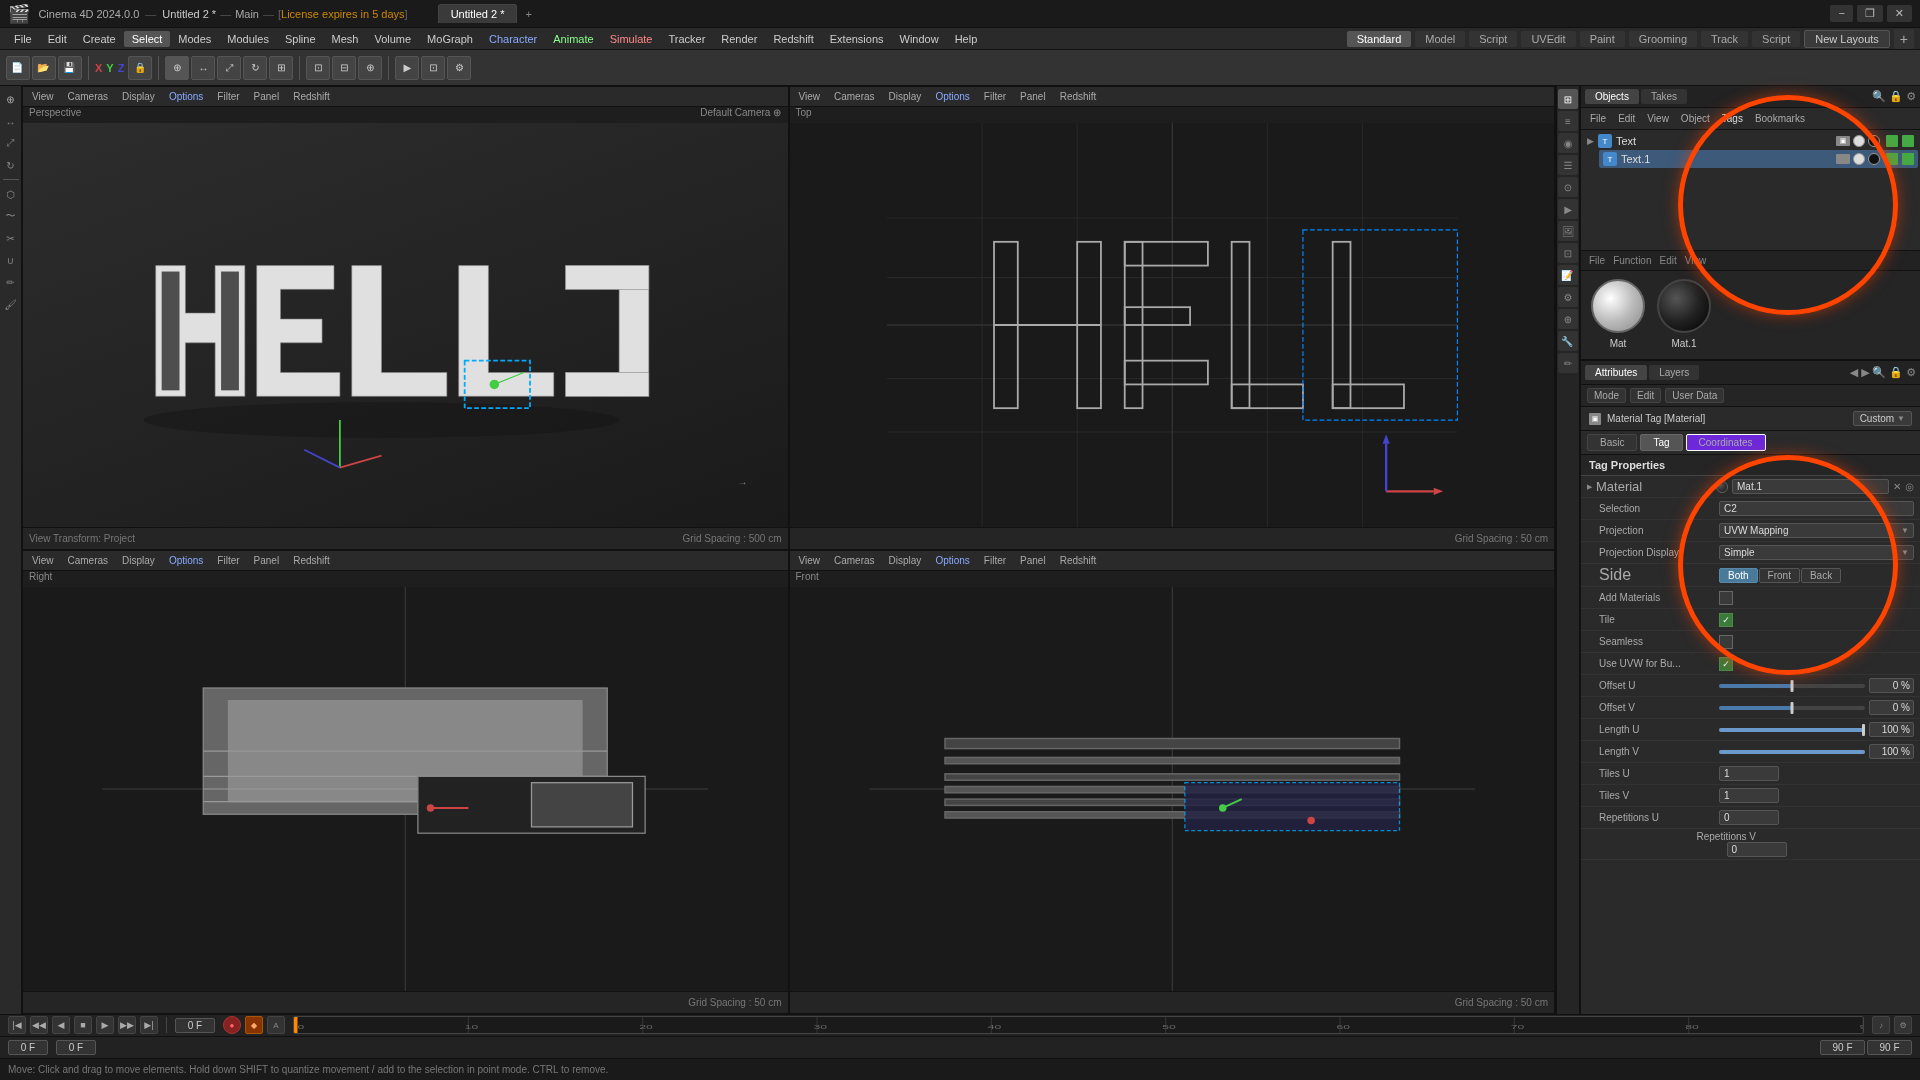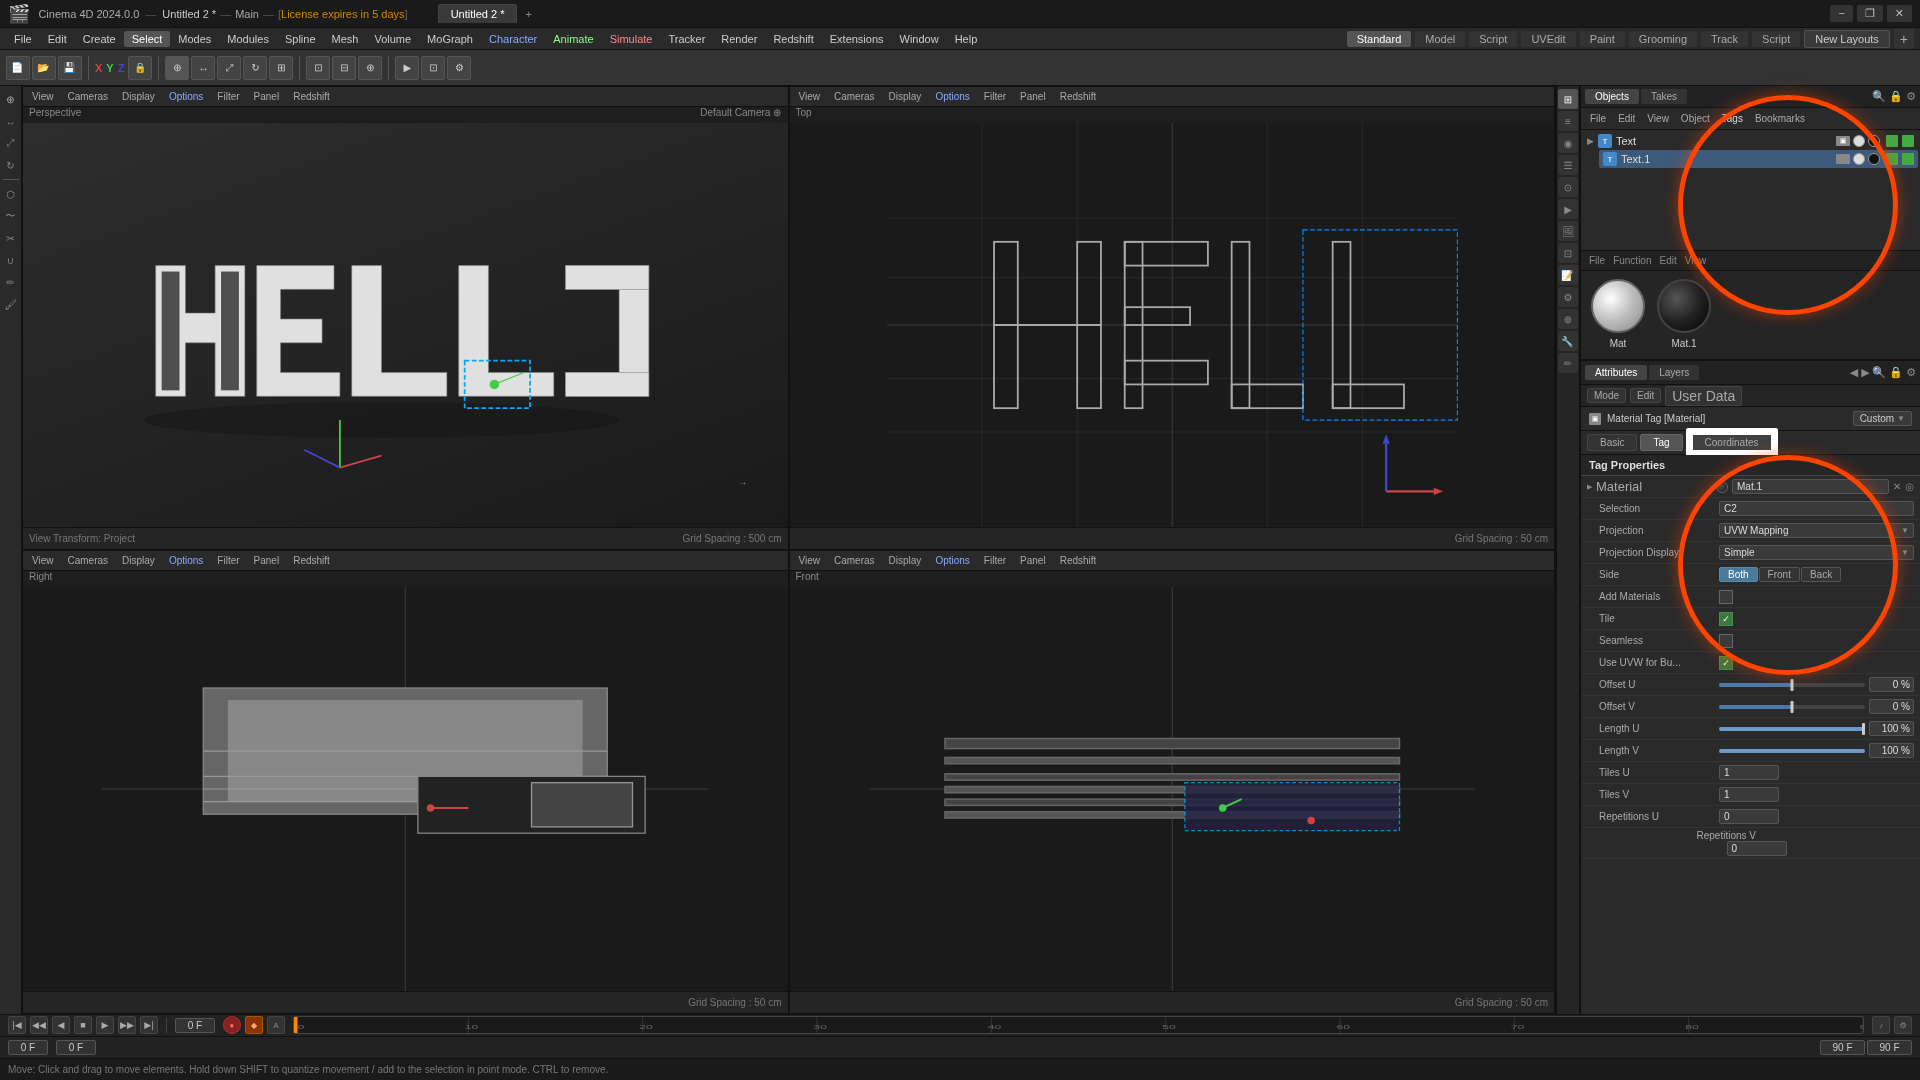--- a/index.html
+++ b/index.html
@@ -449,36 +449,36 @@
           <span style="color:#888; font-size:11px; cursor:pointer;">▶</span>
           <span style="color:#888; font-size:11px; cursor:pointer;">🔍</span>
           <span style="color:#888; font-size:11px; cursor:pointer;">🔒</span>
           <span style="color:#888; font-size:11px; cursor:pointer;">⚙</span>
         </div>
       </div>
 
       <div style="height:22px; background:#252525; display:flex; align-items:center; padding:0 6px; gap:4px; border-bottom:1px solid #111;">
         <span style="font-size:10px; color:#aaa; padding:1px 6px; background:#333; border:1px solid #444; border-radius:2px; cursor:pointer;">Mode</span>
         <span style="font-size:10px; color:#aaa; padding:1px 6px; background:#333; border:1px solid #444; border-radius:2px; cursor:pointer;">Edit</span>
-        <span style="font-size:14px; color:#aaa; padding:1px 6px; background:#333; border:1px solid #444; border-radius:2px; cursor:pointer;">User Data</span>
+        <span style="font-size:10px; color:#aaa; padding:1px 6px; background:#333; border:1px solid #444; border-radius:2px; cursor:pointer;">User Data</span>
       </div>
 
       <div style="height:24px; background:#2a2a2a; display:flex; align-items:center; padding:0 8px; gap:6px; border-bottom:1px solid #111;">
         <div style="width:12px; height:12px; background:#888; border-radius:1px; display:flex; align-items:center; justify-content:center; font-size:7px; color:#fff; flex-shrink:0;">▣</div>
         <span style="font-size:10px; color:#ccc; flex:1;">Material Tag [Material]</span>
         <div style="display:flex; align-items:center; gap:3px; background:#3a3a3a; border:1px solid #555; border-radius:2px; padding:1px 6px; cursor:pointer;">
           <span style="font-size:10px; color:#ccc;">Custom</span>
           <span style="font-size:8px; color:#888;">▼</span>
         </div>
       </div>
 
       <div style="height:24px; background:#2a2a2a; display:flex; align-items:center; padding:0 6px; gap:3px; border-bottom:1px solid #111;">
         <span style="padding:2px 12px; background:#333; border:1px solid #444; border-radius:2px; cursor:pointer; font-size:10px; color:#aaa;">Basic</span>
         <span style="padding:2px 12px; background:#555; border:1px solid #666; border-radius:2px; cursor:pointer; font-size:10px; color:#fff;">Tag</span>
-        <span style="padding:2px 12px; background:#404040; border:7px solid #ffffff; border-radius:2px; cursor:pointer; font-size:10px; color:#aaa;">Coordinates</span>
+        <span style="padding:2px 12px; background:#6d28d9; border:1px solid #ffffff; border-radius:2px; cursor:pointer; font-size:10px; color:#aaa;">Coordinates</span>
       </div>
 
       <div style="padding:4px 8px; background:#252525; font-size:11px; font-weight:bold; color:#ddd; border-bottom:1px solid #444;">
         <span>Tag Properties</span>
       </div>
 
       <div style="flex:1; overflow-y:auto;">
 
         <div class="prop-row" style="display:flex; align-items:center; padding:2px 6px; border-bottom:1px solid #333; min-height:22px;">
           <div style="display:flex; align-items:center; gap:2px; width:5px; margin-right:4px;">
@@ -508,21 +508,21 @@
 
         <div class="prop-row" style="display:flex; align-items:center; padding:2px 6px 2px 18px; border-bottom:1px solid #333; min-height:22px;">
           <span style="width:120px; font-size:10px; color:#aaa;">Projection Display</span>
           <div style="flex:1; font-size:10px; color:#ddd; background:#3a3a3a; border:1px solid #555; padding:1px 4px; border-radius:2px; cursor:pointer; display:flex; justify-content:space-between; align-items:center;">
             <span>Simple</span>
             <span style="color:#888; font-size:8px;">▼</span>
           </div>
         </div>
 
         <div class="prop-row" style="display:flex; align-items:center; padding:2px 6px 2px 18px; border-bottom:1px solid #333; min-height:22px;">
-          <span style="width:120px; font-size:10px; color:#aaa;">Side</span>
+          <span style="width:120px; font-size:16px; color:#aaa;">Side</span>
           <div style="display:flex; gap:1px;">
             <div style="padding:1px 8px; background:#4a7a9a; border:1px solid #5a8aaa; border-radius:2px; cursor:pointer; font-size:10px; color:#fff;">Both</div>
             <div style="padding:1px 8px; background:#333; border:1px solid #555; border-radius:2px; cursor:pointer; font-size:10px; color:#aaa;">Front</div>
             <div style="padding:1px 8px; background:#333; border:1px solid #555; border-radius:2px; cursor:pointer; font-size:10px; color:#aaa;">Back</div>
           </div>
         </div>
 
         <div class="prop-row" style="display:flex; align-items:center; padding:2px 6px 2px 18px; border-bottom:1px solid #333; min-height:22px;">
           <span style="width:120px; font-size:10px; color:#aaa;">Add Materials</span>
           <div style="width:14px; height:14px; background:#3a3a3a; border:1px solid #666; cursor:pointer;"></div>

